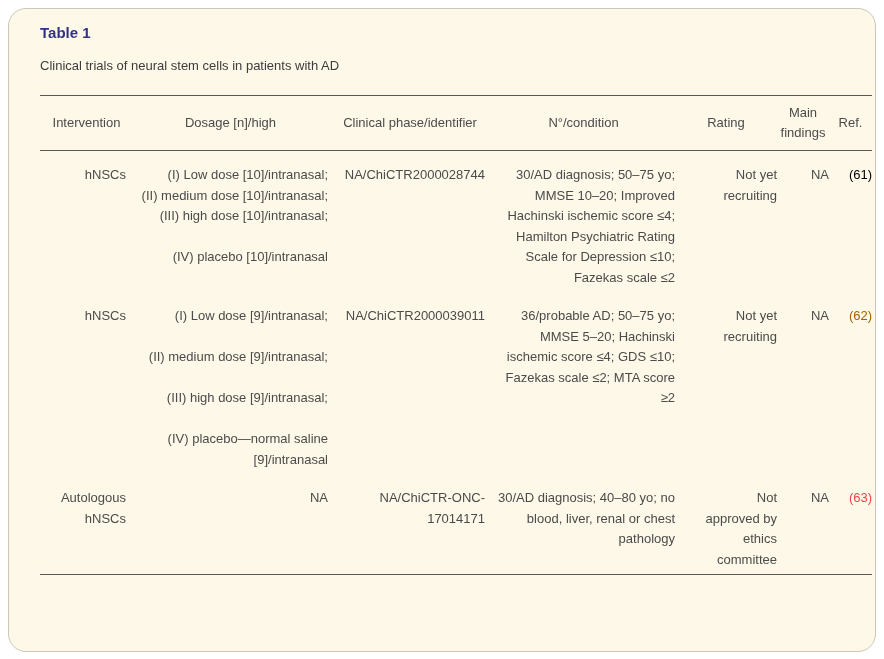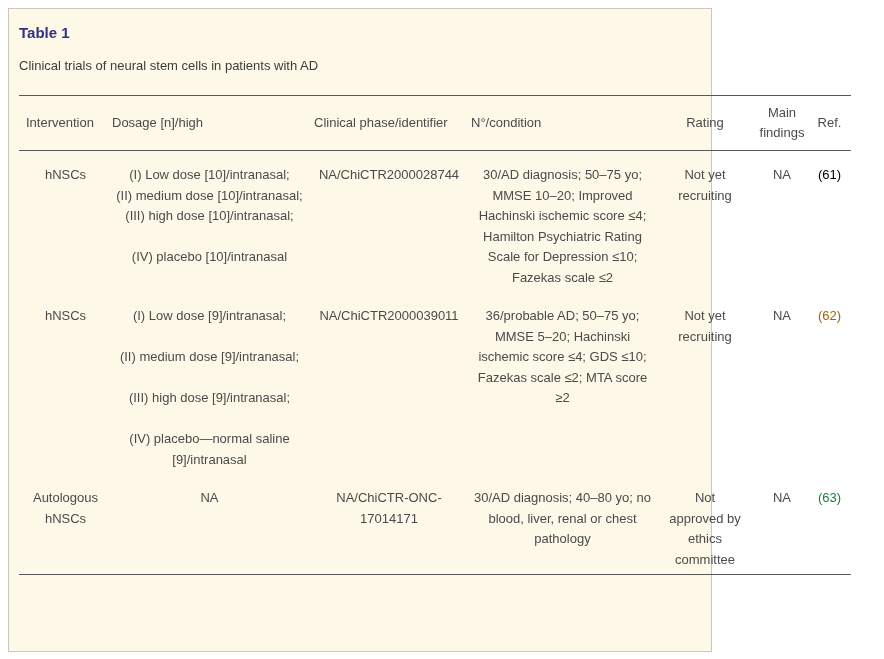--- a/index.html
+++ b/index.html
@@ -5,25 +5,25 @@
   * { margin: 0; padding: 0; box-sizing: border-box; }
   html, body {
     width: 884px; height: 659px;
     background: #ffffff;
     font-family: "Liberation Sans", sans-serif;
     overflow: hidden;
   }
   .card {
     position: absolute;
     left: 8px; top: 8px;
-    width: 704px; height: 644px;
+    width: 868px; height: 644px;
     background: #fdf8e7;
     border: 1px solid #cbc7ba;
-    border-radius: 0;
-    padding: 14px 17px 0 10px;
+    border-radius: 18px;
+    padding: 14px 17px 0 31px;
   }
   .table-title {
     font-size: 15px;
     font-weight: bold;
     color: #2f3285;
     line-height: 20px;
   }
   .table-subtitle {
     margin-top: 13px;
     font-size: 13px;
@@ -44,36 +44,36 @@
   col.c3 { width: 157px; }
   col.c4 { width: 190px; }
   col.c5 { width: 102px; }
   col.c6 { width: 52px; }
   col.c7 { width: 43px; }
   thead th {
     font-size: 13px;
     font-weight: normal;
     color: #4b4b4b;
     line-height: 20px;
-    text-align: left;
+    text-align: center;
     vertical-align: middle;
     padding: 7px 0 7px 7px;
     border-bottom: 1px solid #58585a;
   }
   thead th.center { text-align: center; padding-left: 0; }
   tbody td {
     font-size: 13px;
     color: #4b4b4b;
     line-height: 20.5px;
     vertical-align: top;
-    text-align: center;
+    text-align: right;
     white-space: pre-line;
     padding: 14px 0 4px 7px;
   }
-  tbody td.center { text-align: center; padding-left: 0; }
+  tbody td.center { text-align: right; padding-left: 0; }
   tbody td a {
     color: #4b9fc4;
     text-decoration: none;
     cursor: pointer;
   }
   .footnote {
     margin-top: 14px;
     width: 832px;
     font-size: 13px;
     color: #454545;
@@ -156,18 +156,18 @@
         <td>NA/ChiCTR-ONC-
 17014171</td>
         <td>30/AD diagnosis; 40–80 yo; no
 blood, liver, renal or chest
 pathology</td>
         <td class="center">Not
 approved by
 ethics
 committee</td>
         <td class="center">NA</td>
-        <td class="center"><a style="color: #15803d;">(63)</a></td>
+        <td class="center"><a style="color: #ef4444;">(63)</a></td>
       </tr>
     </tbody>
   </table>
 
 </div>
 
 </body></html>

